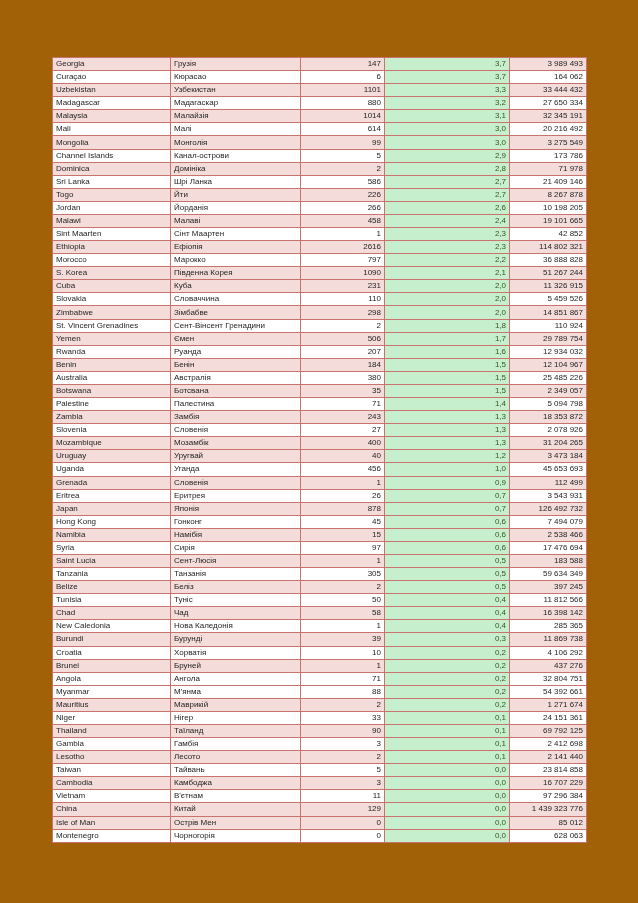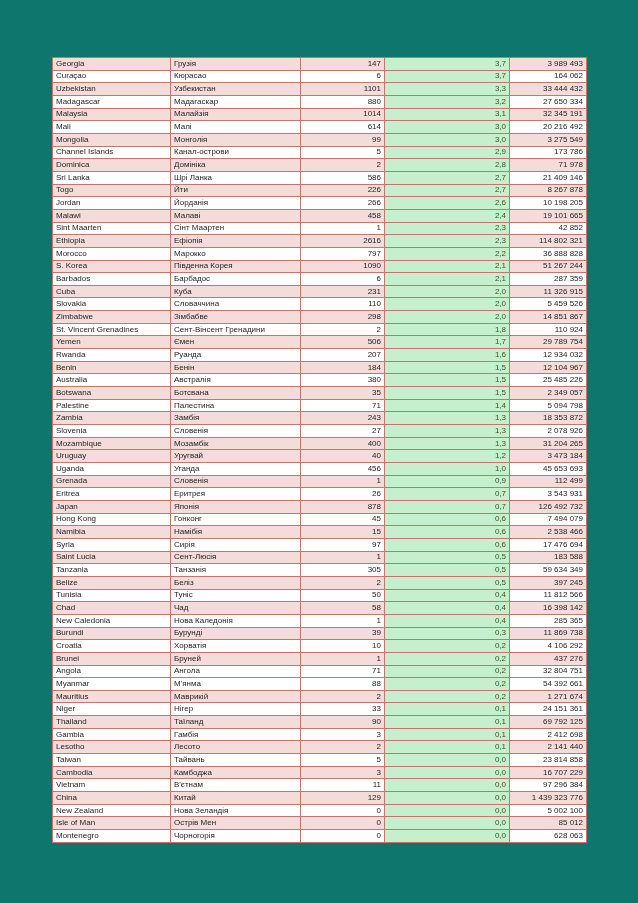--- a/index.html
+++ b/index.html
@@ -5,21 +5,21 @@
   html, body {
     margin: 0;
     padding: 0;
     background: #ffffff;
     font-family: "Liberation Sans", sans-serif;
   }
   .page {
     position: relative;
     width: 638px;
     height: 903px;
-    background: #0f766e;
+    background: #a16207;
     overflow: hidden;
   }
   table.country-table {
     position: absolute;
     left: 52px;
     top: 57px;
     width: 534px;
     height: 786px;
     border-collapse: collapse;
     table-layout: fixed;
@@ -175,27 +175,20 @@
     <td class="c-rate">2,2</td>
     <td class="c-pop">36 888 828</td>
   </tr>
         <tr class="row-odd">
     <td class="c-en">S. Korea</td>
     <td class="c-uk">Південна Корея</td>
     <td class="c-count">1090</td>
     <td class="c-rate">2,1</td>
     <td class="c-pop">51 267 244</td>
   </tr>
-        <tr class="row-even">
-    <td class="c-en">Barbados</td>
-    <td class="c-uk">Барбадос</td>
-    <td class="c-count">6</td>
-    <td class="c-rate">2,1</td>
-    <td class="c-pop">287 359</td>
-  </tr>
         <tr class="row-odd">
     <td class="c-en">Cuba</td>
     <td class="c-uk">Куба</td>
     <td class="c-count">231</td>
     <td class="c-rate">2,0</td>
     <td class="c-pop">11 326 915</td>
   </tr>
         <tr class="row-even">
     <td class="c-en">Slovakia</td>
     <td class="c-uk">Словаччина</td>
@@ -469,27 +462,20 @@
     <td class="c-rate">0,0</td>
     <td class="c-pop">97 296 384</td>
   </tr>
         <tr class="row-odd">
     <td class="c-en">China</td>
     <td class="c-uk">Китай</td>
     <td class="c-count">129</td>
     <td class="c-rate">0,0</td>
     <td class="c-pop">1 439 323 776</td>
   </tr>
-        <tr class="row-even">
-    <td class="c-en">New Zealand</td>
-    <td class="c-uk">Нова Зеландія</td>
-    <td class="c-count">0</td>
-    <td class="c-rate">0,0</td>
-    <td class="c-pop">5 002 100</td>
-  </tr>
         <tr class="row-odd">
     <td class="c-en">Isle of Man</td>
     <td class="c-uk">Острів Мен</td>
     <td class="c-count">0</td>
     <td class="c-rate">0,0</td>
     <td class="c-pop">85 012</td>
   </tr>
         <tr class="row-even">
     <td class="c-en">Montenegro</td>
     <td class="c-uk">Чорногорія</td>

